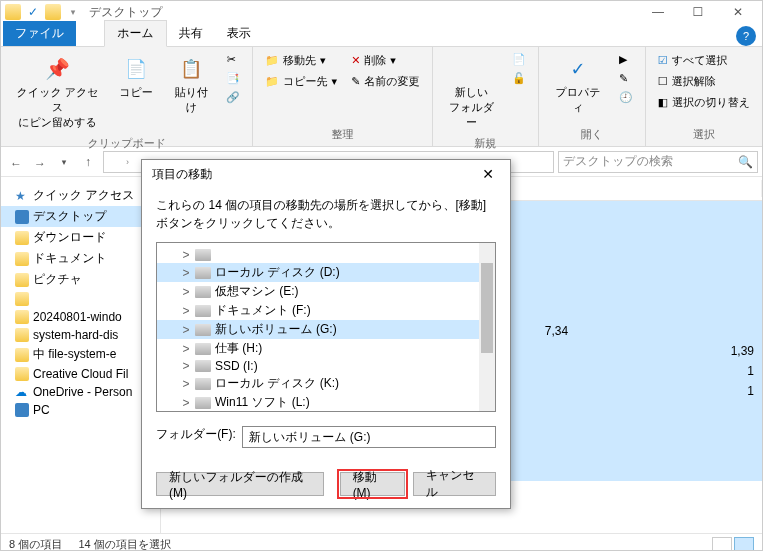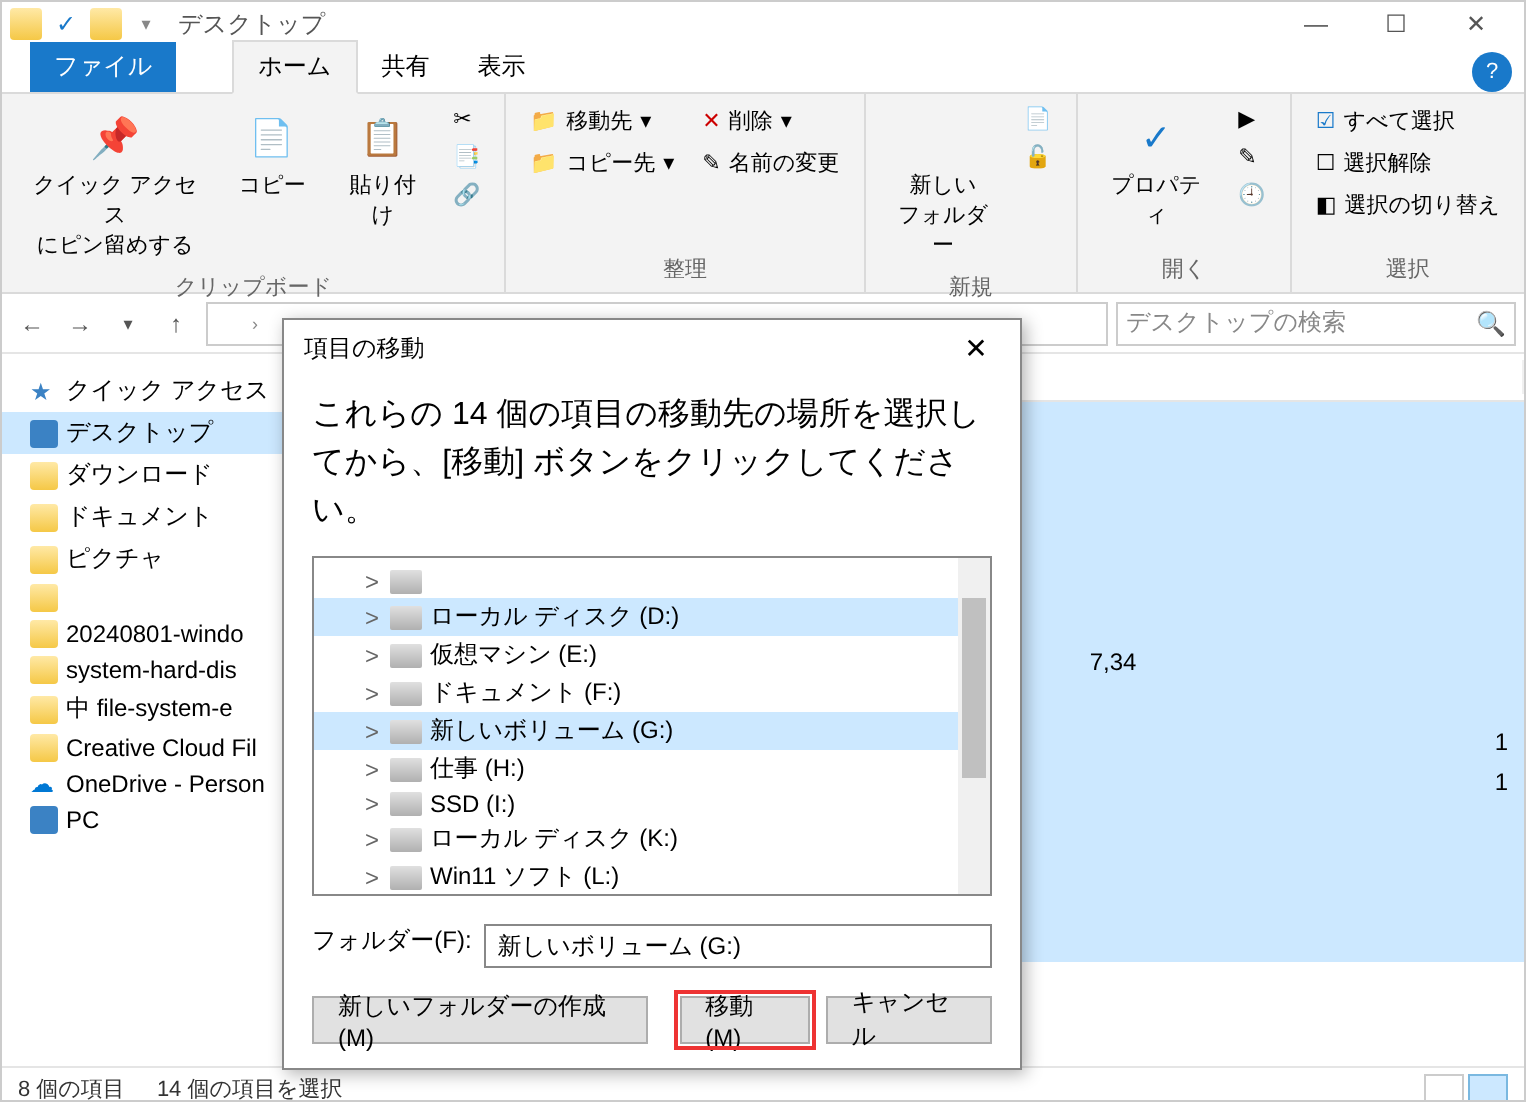--- a/index.html
+++ b/index.html
@@ -8,21 +8,21 @@
 
 .titlebar { height: 22px; display: flex; align-items: center; background: #fff; padding: 0 4px; }
 .titlebar .tb-icons { display: flex; gap: 4px; align-items: center; }
 .titlebar .tb-icons > span { width: 16px; height: 16px; display: inline-flex; align-items: center; justify-content: center; }
 .titlebar .folder-icon { width: 16px; height: 16px; background: linear-gradient(#ffe9a6, #f5c846); border-radius: 2px; }
 .titlebar .title-text { margin-left: 8px; color: #555; }
 .titlebar .win-controls { margin-left: auto; display: flex; }
 .titlebar .win-controls > div { width: 40px; height: 22px; display: flex; align-items: center; justify-content: center; color: #555; }
 
 
-.tabs { height: 24px; display: flex; align-items: flex-end; border-bottom: 1px solid #dadada; padding-left: 14px; }
+.tabs { height: 24px; display: flex; align-items: flex-end; border-bottom: 1px solid #dadada; padding-left: 2px; }
 .tab { padding: 4px 12px; font-size: 12px; cursor: pointer; }
 .tab.file { background: #1979ca; color: #fff; }
 .tab.active { background: #f3f3f3; border: 1px solid #dadada; border-bottom: 1px solid #f3f3f3; margin-bottom: -1px; margin-left: 28px; }
 .help-btn { margin-left: auto; width: 20px; height: 20px; border-radius: 50%; background: #1979ca; color: #fff; display: flex; align-items: center; justify-content: center; margin-right: 6px; font-size: 11px; }
 
 
 .ribbon { height: 100px; background: #f3f3f3; border-bottom: 1px solid #dadada; display: flex; }
 .rgroup { border-right: 1px solid #dadada; padding: 4px 8px 2px; display: flex; flex-direction: column; }
 .rgroup .items { flex: 1; display: flex; align-items: flex-start; gap: 6px; }
 .rgroup .label { text-align: center; font-size: 11px; color: #666; padding: 2px 0; }
@@ -62,32 +62,32 @@
 .statusbar { height: 22px; border-top: 1px solid #e5e5e5; display: flex; align-items: center; padding: 0 8px; gap: 16px; font-size: 11px; color: #333; }
 .view-btns { margin-left: auto; display: flex; gap: 2px; }
 .view-btns > span { width: 20px; height: 16px; border: 1px solid #ccc; display: inline-block; }
 .view-btns > span.active { background: #cce8ff; border-color: #7ab8e0; }
 
 
 .dialog { position: absolute; left: 140px; top: 158px; width: 370px; background: #fff; border: 1px solid #888; box-shadow: 2px 2px 8px rgba(0,0,0,.3); }
 .dlg-title { height: 28px; display: flex; align-items: center; padding: 0 10px; font-size: 12px; }
 .dlg-close { margin-left: auto; width: 24px; height: 20px; display: flex; align-items: center; justify-content: center; font-size: 14px; }
 .dlg-body { padding: 8px 14px 12px; }
-.dlg-msg { font-size: 16px; margin-bottom: 10px; line-height: 1.5; }
+.dlg-msg { font-size: 12px; margin-bottom: 10px; line-height: 1.5; }
 .dlg-tree { border: 1px solid #888; height: 170px; overflow: hidden; position: relative; }
 .dlg-tree-inner { padding: 4px 0; }
 .dt-item { display: flex; align-items: center; gap: 4px; padding: 1px 4px 1px 24px; font-size: 12px; }
 .dt-item.selected { background: #cce8ff; }
 .dt-item .exp { width: 10px; text-align: center; color: #666; }
 .dt-item .drive-icon { width: 16px; height: 12px; background: linear-gradient(#e0e0e0, #b0b0b0); border-radius: 1px; display: inline-block; }
 .dlg-scroll { position: absolute; right: 0; top: 0; width: 16px; height: 100%; background: #f0f0f0; }
 .dlg-scroll-thumb { position: absolute; left: 2px; top: 20px; width: 12px; height: 90px; background: #c0c0c0; }
 .dlg-folder-row { display: flex; gap: 6px; margin-top: 14px; }
 .dlg-folder-row input { flex: 1; height: 22px; border: 1px solid #888; padding: 0 6px; font-size: 12px; }
-.dlg-btns { margin-top: 14px; display: flex; gap: 8px; justify-content: space-between; }
+.dlg-btns { margin-top: 24px; display: flex; gap: 8px; justify-content: space-between; }
 .dlg-btn { height: 24px; padding: 0 12px; background: #e1e1e1; border: 1px solid #adadad; font-size: 12px; display: flex; align-items: center; }
 .dlg-btn.highlight { outline: 2px solid #e33; outline-offset: 1px; }
 .dlg-btns .spacer { flex: 1; }
 </style>
 </head>
 <body>
 
 <div class="titlebar">
   <div class="tb-icons">
     <span>
@@ -340,20 +340,21 @@
           <div style="flex:1;text-align:right"></div>
         </div>
         <div class="file-row sel">
           <div style="width:50px;text-align:right">9</div>
           <div style="width:140px">アプリケーション</div>
           <div style="flex:1;text-align:center">7,34</div>
         </div>
         <div class="file-row sel">
           <div style="width:50px;text-align:right">38</div>
           <div style="width:140px">アプリケーション</div>
+          <div style="flex:1;text-align:right">1,39</div>
         </div>
         <div class="file-row sel">
           <div style="width:50px;text-align:right">30</div>
           <div style="width:140px">Microsoft Word ...</div>
           <div style="flex:1;text-align:right">1</div>
         </div>
         <div class="file-row sel">
           <div style="width:50px;text-align:right">57</div>
           <div style="width:140px">Microsoft Word ...</div>
           <div style="flex:1;text-align:right">1</div>

